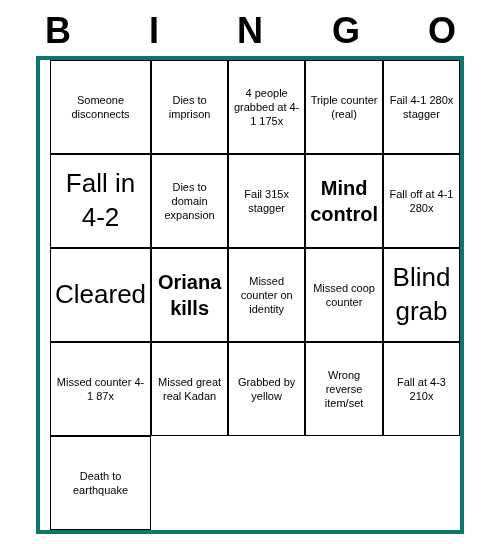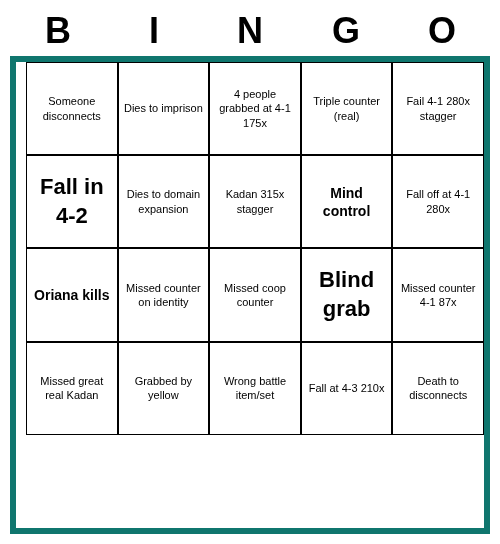--- a/index.html
+++ b/index.html
@@ -23,42 +23,42 @@
     .bingo-title span {
       font-size: 36px;
       font-weight: bold;
       width: 88px;
       text-align: center;
     }
     .bingo-grid {
       display: grid;
       grid-template-columns: repeat(5, 1fr);
       grid-template-rows: repeat(5, 1fr);
-      width: 480px;
+      width: 428px;
       height: 490px;
-      border: 6px solid #0f766e;
+      border: 4px solid #0f766e;
       padding-left: 10px;
     }
     .cell {
       border: 1px solid #000;
       display: flex;
       align-items: center;
       justify-content: center;
       text-align: center;
       padding: 4px;
       font-size: 11px;
       line-height: 1.3;
       cursor: default;
     }
     .cell.large-text {
-      font-size: 22px;
-      font-weight: bold;
+      font-size: 26px;
+      font-weight: normal;
     }
     .cell.medium-text {
-      font-size: 14px;
+      font-size: 20px;
       font-weight: bold;
     }
   </style>
 </head>
 <body>
 
 <div class="bingo-title">
   <span>B</span>
   <span>I</span>
   <span>N</span>
@@ -82,27 +82,30 @@
     <div class="cell">
       <span>Fail 4-1 280x stagger</span>
     </div>
     <div class="cell large-text">
       <span>Fall in 4-2</span>
     </div>
     <div class="cell">
       <span>Dies to domain expansion</span>
     </div>
     <div class="cell">
-      <span>Kadan 315x stagger</span>
+      <span>Fail 315x stagger</span>
     </div>
     <div class="cell medium-text">
       <span>Mind control</span>
     </div>
     <div class="cell">
       <span>Fall off at 4-1 280x</span>
+    </div>
+    <div class="cell large-text">
+      <span>Cleared</span>
     </div>
     <div class="cell medium-text">
       <span>Oriana kills</span>
     </div>
     <div class="cell">
       <span>Missed counter on identity</span>
     </div>
     <div class="cell">
       <span>Missed coop counter</span>
     </div>
@@ -112,21 +115,21 @@
     <div class="cell">
       <span>Missed counter 4-1 87x</span>
     </div>
     <div class="cell">
       <span>Missed great real Kadan</span>
     </div>
     <div class="cell">
       <span>Grabbed by yellow</span>
     </div>
     <div class="cell">
-      <span>Wrong battle item/set</span>
+      <span>Wrong reverse item/set</span>
     </div>
     <div class="cell">
       <span>Fall at 4-3 210x</span>
     </div>
     <div class="cell">
-      <span>Death to disconnects</span>
+      <span>Death to earthquake</span>
     </div>
   </div>
 
 </body></html>

